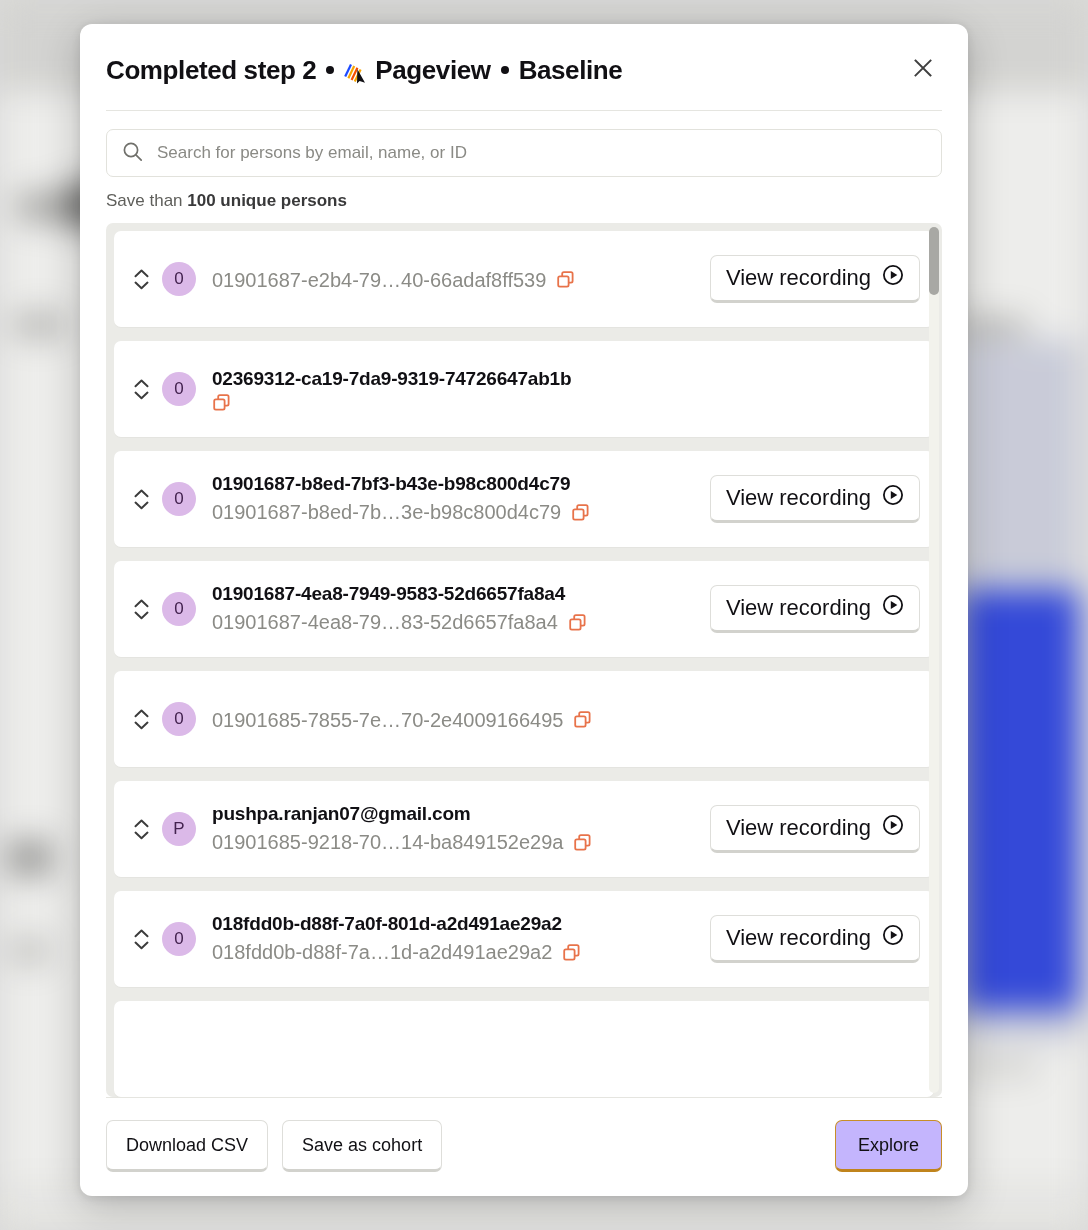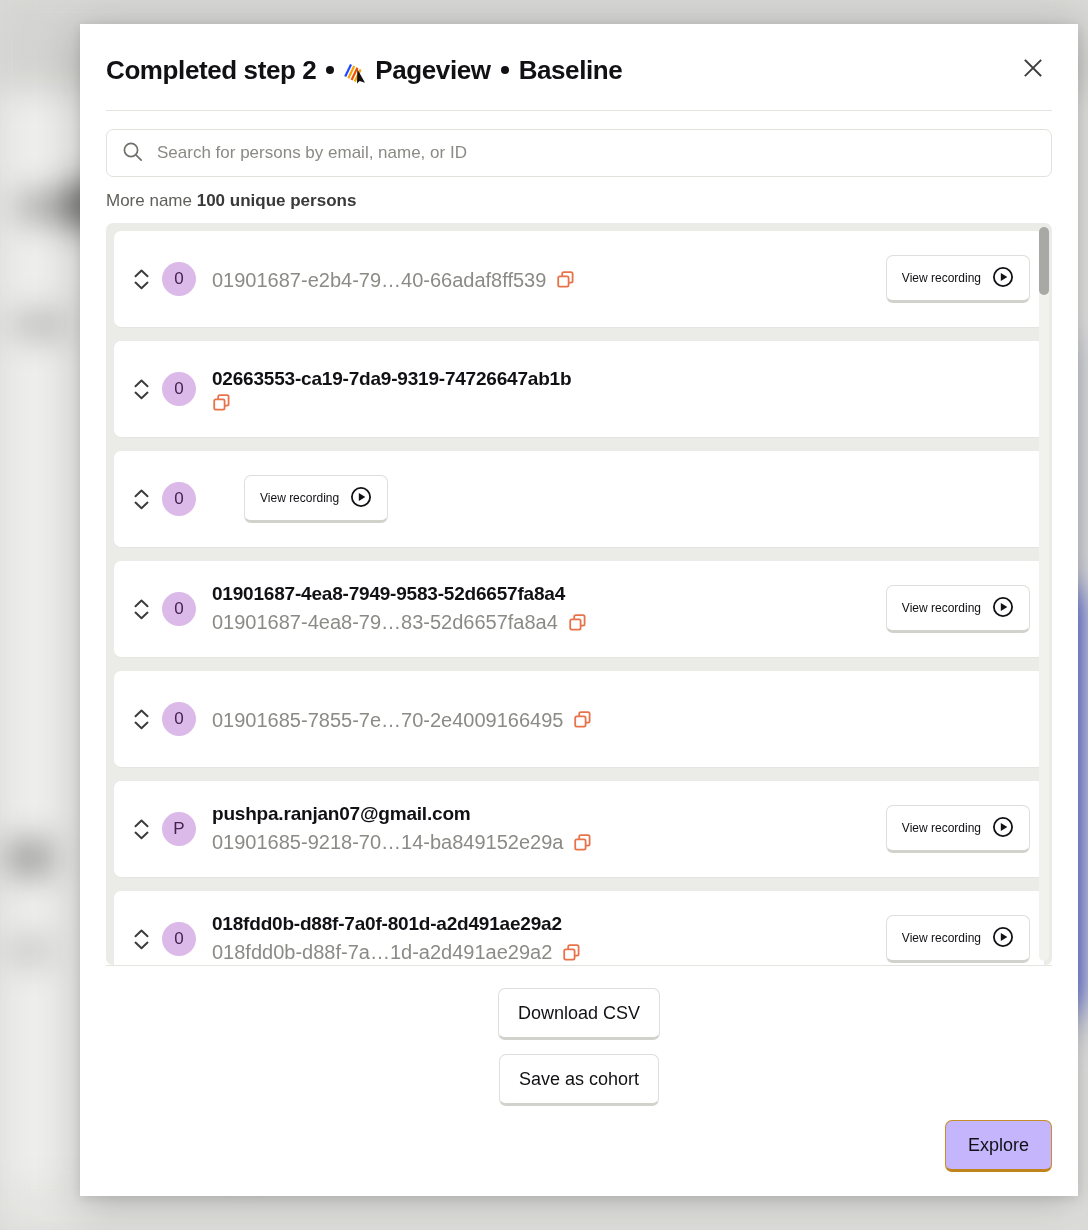--- a/index.html
+++ b/index.html
@@ -39,23 +39,23 @@
   .bd-r-b { position: absolute; left: 1002px; top: 1098px; width: 74px; height: 18px; background: #cacac7; border-radius: 3px; }
   .bd-bottom { position: absolute; left: 40px; right: 40px; bottom: 40px; height: 48px; background: #e3e3e0; }
   .bd-crumb { position: absolute; left: 262px; top: 1196px; width: 44px; height: 14px; background: #bdbdba; border-radius: 3px; }
 
   #scrim { position: absolute; inset: 0; background: rgba(255,255,255,0.10); }
 
   
   #modal {
     position: absolute;
     left: 80px; top: 24px;
-    width: 998px; height: 1172px;
+    width: 888px; height: 1172px;
     background: #ffffff;
-    border-radius: 0;
+    border-radius: 12px;
     box-shadow: 0 10px 40px rgba(0,0,0,0.22), 0 2px 10px rgba(0,0,0,0.10);
     display: flex; flex-direction: column;
   }
 
   
   .modal-header {
     padding: 26px 26px 0 26px;
     display: flex; align-items: flex-start; justify-content: space-between;
   }
   .modal-title {
@@ -159,42 +159,42 @@
   .view-rec-btn {
     flex: 0 0 auto;
     display: flex; align-items: center; gap: 11px;
     background: #fff;
     border: 1px solid #dededa;
     border-bottom-width: 3px;
     border-bottom-color: #d2d2cd;
     border-radius: 7px;
     height: 48px;
     padding: 8px 15px;
-    font-size: 12px; font-weight: 500; color: #111014;
+    font-size: 22px; font-weight: 500; color: #111014;
     font-family: "Liberation Sans", sans-serif;
     cursor: pointer;
-    margin-left: 32px;
+    margin-left: 23px;
   }
 
   .scrollbar-track {
     position: absolute; right: 3px; top: 4px; bottom: 4px;
     width: 10px; background: #f2f2ec; border-radius: 5px;
   }
   .scrollbar-thumb {
     position: absolute; top: 0; left: 0;
     width: 10px; height: 68px;
     background: #a8a8a4; border-radius: 5px;
     cursor: pointer;
   }
 
   
   .footer-divider { margin: 0 26px; height: 1px; background: #e5e5e0; }
   .modal-footer {
     padding: 22px 26px 24px 26px;
-    display: flex; align-items: center; gap: 14px; flex-direction: column;
+    display: flex; align-items: center; gap: 14px;
   }
   .btn {
     font-family: "Liberation Sans", sans-serif;
     font-size: 18px; font-weight: 500;
     background: #fff; color: #111014;
     border: 1px solid #dededa;
     border-bottom-width: 3px; border-bottom-color: #d2d2cd;
     border-radius: 7px;
     height: 52px; padding: 0 19px;
     cursor: pointer;
@@ -268,21 +268,21 @@
         <svg width="21" height="21" viewBox="0 0 21 21" aria-hidden="true">
           <circle cx="9" cy="9" r="6.6" fill="none" stroke="#70706b" stroke-width="1.7"></circle>
           <line x1="13.9" y1="13.9" x2="19.2" y2="19.2" stroke="#70706b" stroke-width="1.7" stroke-linecap="round"></line>
         </svg>
       </span>
       <input class="search-input" type="text" placeholder="Search for persons by email, name, or ID" style="">
     </div>
   </div>
 
   <div class="count-line">
-    <span>More name </span><b>100 unique persons</b>
+    <span>Save than </span><b>100 unique persons</b>
   </div>
 
   <div class="list-outer">
     <div class="list-scroll" id="rows-container">
         <div class="person-row">
           <span class="expand-chev">
             <svg width="17" height="9" viewBox="0 0 17 9">
               <path d="M2.5 7.2 L8.5 1.6 L14.5 7.2" fill="none" stroke="#3c3c3c" stroke-width="2" stroke-linecap="round" stroke-linejoin="round"></path>
             </svg>
             <svg width="17" height="9" viewBox="0 0 17 9">
@@ -310,39 +310,48 @@
         <div class="person-row">
           <span class="expand-chev">
             <svg width="17" height="9" viewBox="0 0 17 9">
               <path d="M2.5 7.2 L8.5 1.6 L14.5 7.2" fill="none" stroke="#3c3c3c" stroke-width="2" stroke-linecap="round" stroke-linejoin="round"></path>
             </svg>
             <svg width="17" height="9" viewBox="0 0 17 9">
               <path d="M2.5 1.6 L8.5 7.2 L14.5 1.6" fill="none" stroke="#3c3c3c" stroke-width="2" stroke-linecap="round" stroke-linejoin="round"></path>
             </svg>
           </span>
           <span class="avatar">0</span>
-          <span class="row-texts"><span class="row-title">02663553-ca19-7da9-9319-74726647ab1b</span><span class="row-sub">
-              <span class="copy-icon">
-                <svg width="19" height="19" viewBox="0 0 19 19" aria-hidden="true">
-                  <rect x="6.2" y="2.2" width="10.4" height="10.4" rx="1.6" fill="none" stroke="#e8734a" stroke-width="1.8"></rect>
-                  <rect x="2.2" y="6.3" width="10.4" height="10.4" rx="1.6" fill="#fff" stroke="#e8734a" stroke-width="1.8"></rect>
-                </svg>
-              </span>
-            </span></span>
-        </div>
-        <div class="person-row">
-          <span class="expand-chev">
-            <svg width="17" height="9" viewBox="0 0 17 9">
-              <path d="M2.5 7.2 L8.5 1.6 L14.5 7.2" fill="none" stroke="#3c3c3c" stroke-width="2" stroke-linecap="round" stroke-linejoin="round"></path>
-            </svg>
-            <svg width="17" height="9" viewBox="0 0 17 9">
-              <path d="M2.5 1.6 L8.5 7.2 L14.5 1.6" fill="none" stroke="#3c3c3c" stroke-width="2" stroke-linecap="round" stroke-linejoin="round"></path>
-            </svg>
-          </span>
-          <span class="avatar">0</span>
+          <span class="row-texts"><span class="row-title">02369312-ca19-7da9-9319-74726647ab1b</span><span class="row-sub">
+              <span class="copy-icon">
+                <svg width="19" height="19" viewBox="0 0 19 19" aria-hidden="true">
+                  <rect x="6.2" y="2.2" width="10.4" height="10.4" rx="1.6" fill="none" stroke="#e8734a" stroke-width="1.8"></rect>
+                  <rect x="2.2" y="6.3" width="10.4" height="10.4" rx="1.6" fill="#fff" stroke="#e8734a" stroke-width="1.8"></rect>
+                </svg>
+              </span>
+            </span></span>
+        </div>
+        <div class="person-row">
+          <span class="expand-chev">
+            <svg width="17" height="9" viewBox="0 0 17 9">
+              <path d="M2.5 7.2 L8.5 1.6 L14.5 7.2" fill="none" stroke="#3c3c3c" stroke-width="2" stroke-linecap="round" stroke-linejoin="round"></path>
+            </svg>
+            <svg width="17" height="9" viewBox="0 0 17 9">
+              <path d="M2.5 1.6 L8.5 7.2 L14.5 1.6" fill="none" stroke="#3c3c3c" stroke-width="2" stroke-linecap="round" stroke-linejoin="round"></path>
+            </svg>
+          </span>
+          <span class="avatar">0</span>
+          <span class="row-texts"><span class="row-title">01901687-b8ed-7bf3-b43e-b98c800d4c79</span><span class="row-sub">
+              <span>01901687-b8ed-7b…3e-b98c800d4c79</span>
+              <span class="copy-icon">
+                <svg width="19" height="19" viewBox="0 0 19 19" aria-hidden="true">
+                  <rect x="6.2" y="2.2" width="10.4" height="10.4" rx="1.6" fill="none" stroke="#e8734a" stroke-width="1.8"></rect>
+                  <rect x="2.2" y="6.3" width="10.4" height="10.4" rx="1.6" fill="#fff" stroke="#e8734a" stroke-width="1.8"></rect>
+                </svg>
+              </span>
+            </span></span>
           <button class="view-rec-btn">
             <span>View recording</span>
             <span><svg width="22" height="22" viewBox="0 0 22 22" aria-hidden="true">
                 <circle cx="11" cy="11" r="9.1" fill="none" stroke="#111014" stroke-width="1.8"></circle>
                 <path d="M8.8 6.9 L15.3 11 L8.8 15.1 Z" fill="#111014"></path>
               </svg></span>
           </button>
         </div>
         <div class="person-row">
           <span class="expand-chev">

